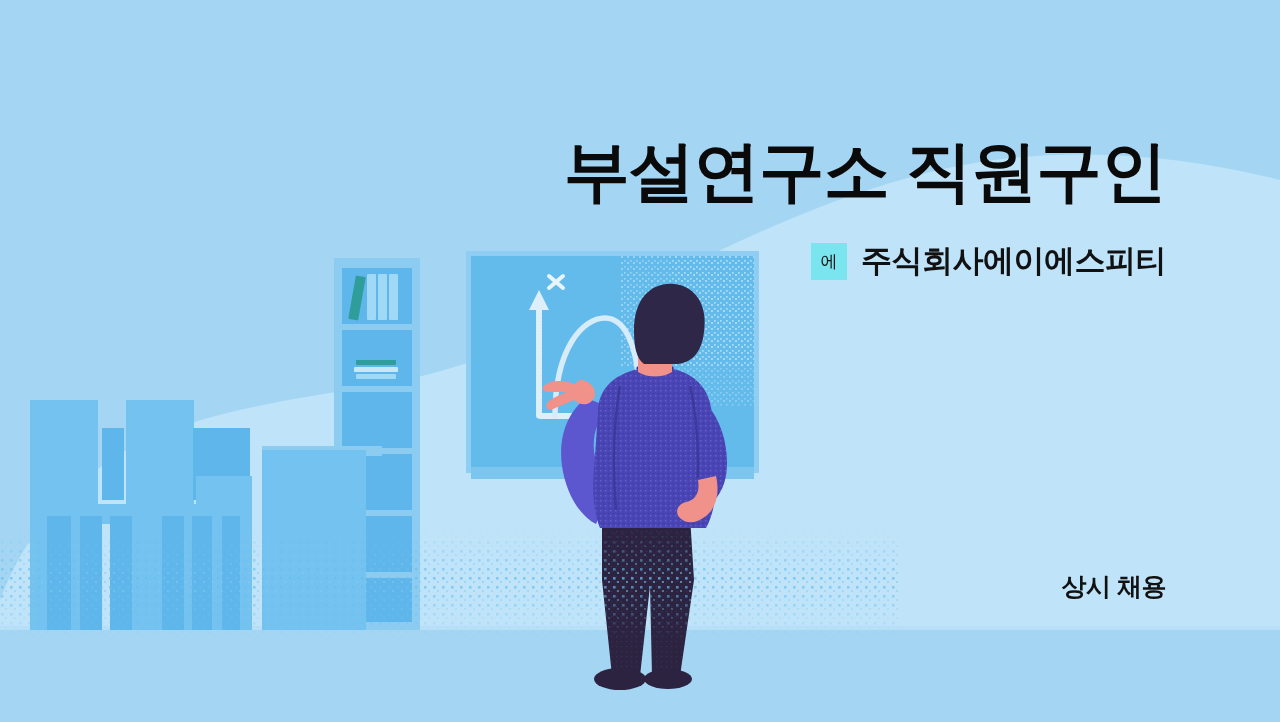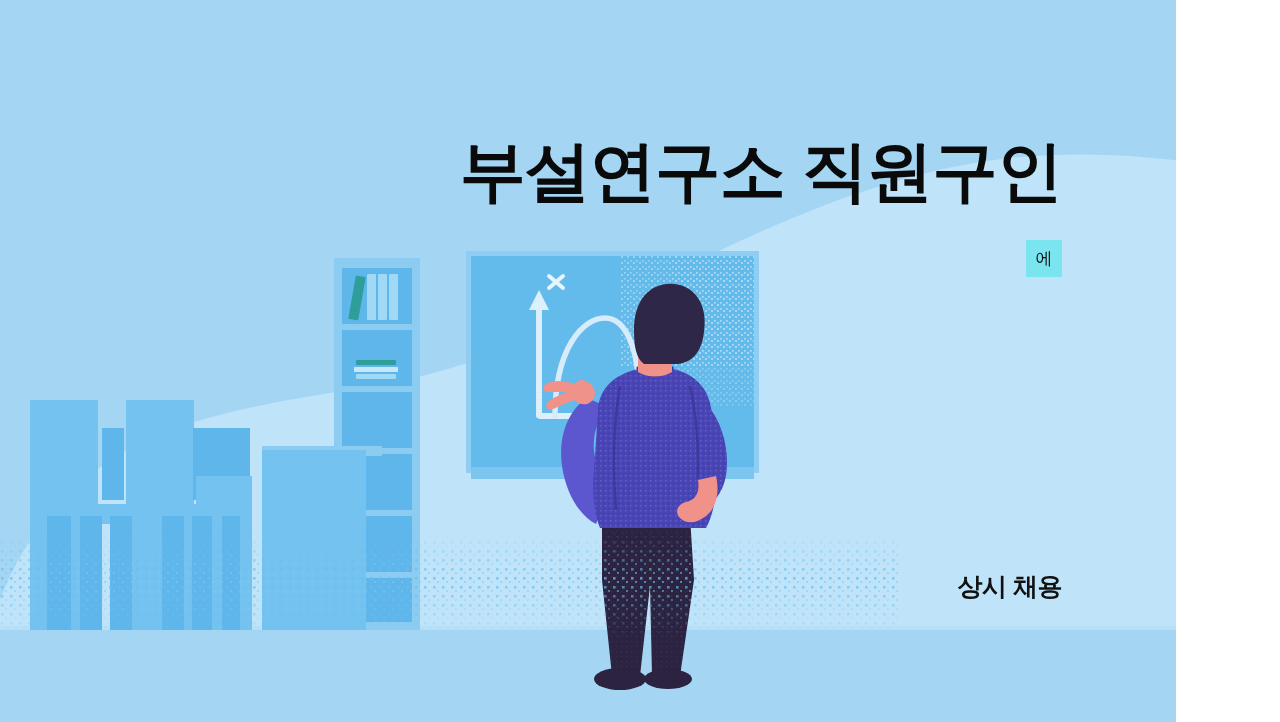--- a/index.html
+++ b/index.html
@@ -2,21 +2,21 @@
 <html><head>
 <meta charset="utf-8">
 <style>
   html, body {
     margin: 0;
     padding: 0;
     background: #ffffff;
   }
   #banner {
     position: relative;
-    width: 1176px;
+    width: 1280px;
     height: 722px;
     overflow: hidden;
     background: #4d7c0f;
     font-family: "Liberation Sans", "DejaVu Sans", sans-serif;
   }
 
   
   .bg-base {
     position: absolute;
     inset: 0;
@@ -298,17 +298,18 @@
           <rect width="1280" height="110" fill="url(#fadeMask)"></rect>
         </mask>
     </defs>
     <rect x="0" y="0" width="900" height="110" fill="url(#floorSpeck)" mask="url(#fm)"></rect>
   </svg>
 
   <div class="title">부설연구소 직원구인</div>
 
   <div class="company-row">
     <div class="badge">에</div>
+    <div class="company-name">주식회사에이에스피티</div>
   </div>
 
   <div class="hiring-type">상시 채용</div>
 
 </div>
 
 </body></html>

